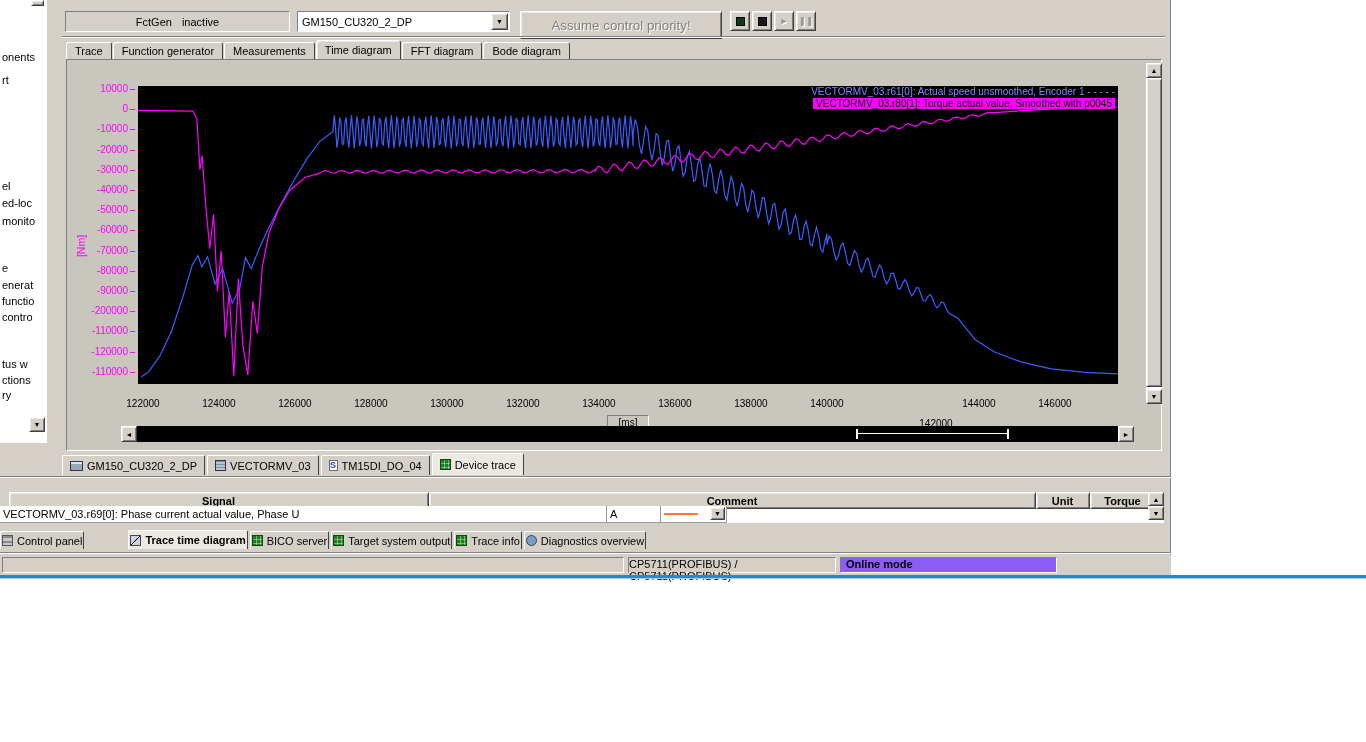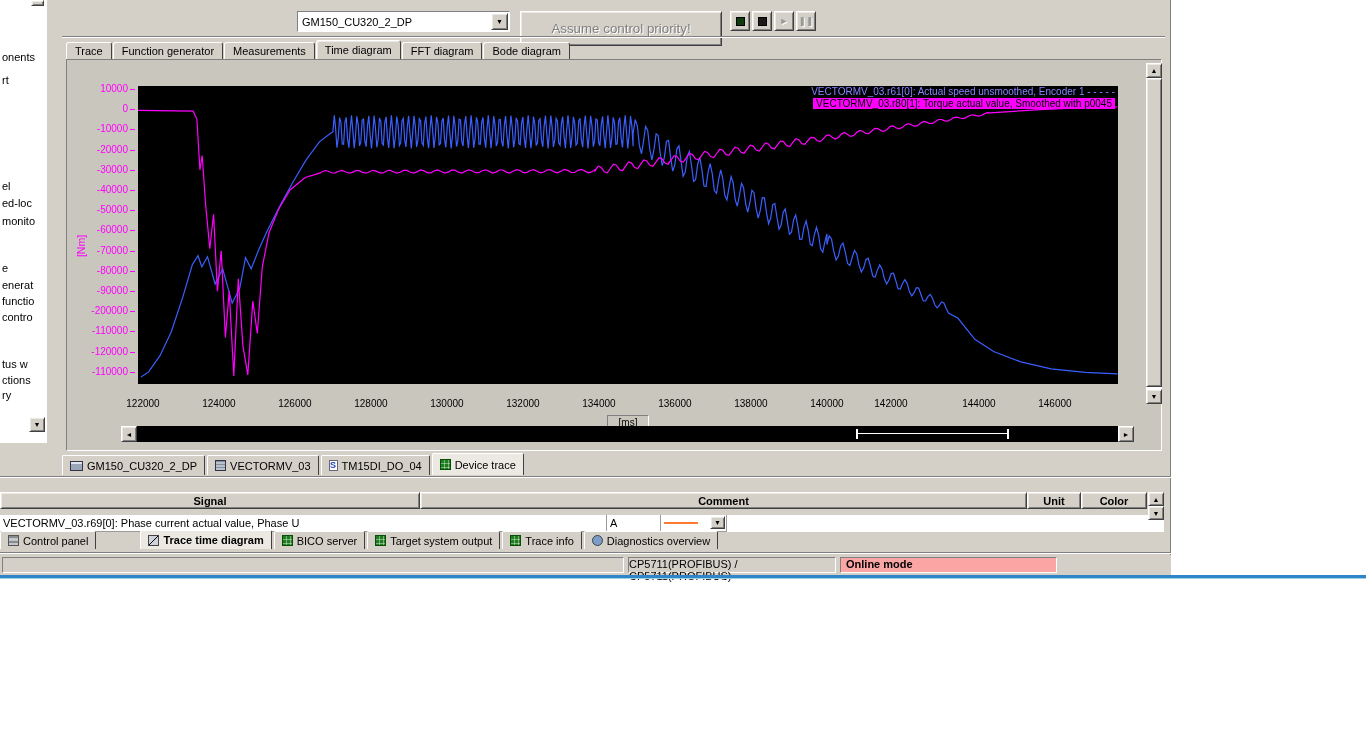--- a/index.html
+++ b/index.html
@@ -86,39 +86,39 @@
 
   
   .devtabs { position:absolute; left:62px; top:453px; height:22px; display:flex; align-items:flex-end; gap:2px; }
   .dtab { display:inline-flex; align-items:center; gap:4px; height:20px; padding:0 7px;
           background:#d4d0c8; border:1px solid #404040; border-bottom:none;
           border-top-color:#fff; border-left-color:#fff; border-radius:2px 2px 0 0; }
   .dtab.active { height:22px; background:#ece9e2; }
 
   
   .sigtable { position:absolute; left:0; top:492px; width:1164px; }
-  .th { display:flex; height:23px; }
+  .th { display:flex; height:14px;justify-content:center; }
   .thc { height:17px; display:flex; align-items:center; justify-content:center; font-weight:bold; }
   .tr { display:flex; height:17px; background:#fff; }
   .td { height:17px; background:#fff; border-right:1px solid #9a9a9a; border-bottom:1px solid #9a9a9a;
         display:flex; align-items:center; padding-left:3px; overflow:hidden; white-space:nowrap; }
   .spincol { position:absolute; left:1148px; top:0; width:16px; }
   .spin { width:16px; height:14px; font-size:7px; }
 
   
   .viewtabs { position:absolute; left:0; top:530px; height:19px; display:flex; align-items:flex-end; gap:2px; }
-  .vtab { display:inline-flex; align-items:center; gap:4px; height:18px; padding:0 7px;
+  .vtab { display:inline-flex; align-items:center; gap:4px; height:18px; padding:0 1px;
           background:#d4d0c8; border:1px solid #404040; border-bottom:none;
           border-top-color:#fff; border-left-color:#fff; border-radius:2px 2px 0 0; }
   .vtab.active { height:19px; background:#ece9e2; font-weight:bold;margin-left:42px; }
 
   
   .statusbar { position:absolute; left:0; top:555px; width:1171px; height:20px; background:#d4d0c8; }
   .spanel { position:absolute; top:2px; height:16px; display:flex; align-items:flex-start; }
-  .online { background:#fca5a5; font-weight:bold; padding-left:5px; }
+  .online { background:#8b5cf6; font-weight:bold; padding-left:5px; }
 
   .blue-edge { position:absolute; left:0; top:575px; width:1366px; height:4px;
                background:#2e86c8; border-bottom:1px solid #9fd0e8; }
 
   
   .icon-grid-green { width:11px; height:11px; background:#1e7d1e; box-shadow: inset 0 0 0 1px #0a4d0a;
     background-image: linear-gradient(#ffffff66 1px, transparent 1px), linear-gradient(90deg, #ffffff66 1px, transparent 1px);
     background-size:4px 4px; }
   .icon-device { width:13px; height:10px; background:#9aa7b8; border:1px solid #334; box-shadow: inset 0 2px 0 #dfe6ef; }
   .icon-cu { width:11px; height:11px; background:#b8c2cf; border:1px solid #334;
@@ -152,25 +152,29 @@
       <div class="frag" style="top:311px">contro</div>
       <div class="frag" style="top:358px">tus w</div>
       <div class="frag" style="top:374px">ctions</div>
       <div class="frag" style="top:389px">ry</div>
     </div>
     <div class="abs raised" style="left:31px; top:0; width:13px; height:6px;"></div>
     <div class="abs raised btn" style="left:29px; top:417px; width:16px; height:15px; font-size:7px;">
         <span>▼</span>
       </div>
 
+    <div class="abs sunken flexc fctgen">
+      <span>FctGen</span>
+      <span>inactive</span>
+    </div>
     <div class="abs sunken flexc combo">
       <span class="val">GM150_CU320_2_DP</span>
       <span class="raised btn drop">▼</span>
     </div>
-    <button class="abs raised btn" style="left:520px; top:11px; width:202px; height:35px;">
+    <button class="abs raised btn" style="left:520px; top:11px; width:202px; height:28px;">
       <span class="disabled-text">Assume control priority!</span>
     </button>
     <div class="abs raised btn tb-btn" style="left:730px;">
         <span class="icon-darksq"></span>
       </div>
     <div class="abs raised btn tb-btn" style="left:752px;">
         <span class="icon-darksq2"></span>
       </div>
     <div class="abs raised btn tb-btn" style="left:774px;">
         <span class="glyph-dis">►</span>
@@ -258,21 +262,21 @@
           <div class="xtick" style="left: -30.0601px;">122000</div>
           <div class="xtick" style="left: 45.9383px;">124000</div>
           <div class="xtick" style="left: 121.937px;">126000</div>
           <div class="xtick" style="left: 197.935px;">128000</div>
           <div class="xtick" style="left: 273.934px;">130000</div>
           <div class="xtick" style="left: 349.932px;">132000</div>
           <div class="xtick" style="left: 425.931px;">134000</div>
           <div class="xtick" style="left: 501.929px;">136000</div>
           <div class="xtick" style="left: 577.927px;">138000</div>
           <div class="xtick" style="left: 653.926px;">140000</div>
-          <div class="xtick" style="left: 718px;">142000</div>
+          <div class="xtick" style="left: 763px; margin-top: 20px;">142000</div>
           <div class="xtick" style="left: 805.923px;">144000</div>
           <div class="xtick" style="left: 881.921px;">146000</div>
         </div>
       <div class="mslabel sunken">[ms]</div>
 
       <div class="vsb">
         <div class="raised btn up">
             <span>▲</span>
           </div>
         <div class="raised thumb"></div>
@@ -314,21 +318,21 @@
         <span>Device trace</span>
       </div>
     </div>
     <div class="abs etched" style="left:0; top:476px; width:1171px;"></div>
 
     <div class="sigtable">
       <div class="th">
         <div class="thc raised" style="width:420px">Signal</div>
         <div class="thc raised" style="width:607px">Comment</div>
         <div class="thc raised" style="width:54px">Unit</div>
-        <div class="thc raised" style="width:66px">Color</div>
+        <div class="thc raised" style="width:66px">Torque</div>
       </div>
       <div class="tr">
         <div class="td" style="width:607px">VECTORMV_03.r69[0]: Phase current actual value, Phase U</div>
         <div class="td" style="width:54px">A</div>
         <div class="td" style="width:66px; position:relative;">
           <span style="display: inline-block; width: 34px; height: 2px; background: rgb(255, 122, 48);"></span>
           <span class="raised btn" style="position:absolute; right:1px; top:1px; width:15px; height:13px; font-size:7px;">▼</span>
         </div>
       </div>
       <div class="spincol">

